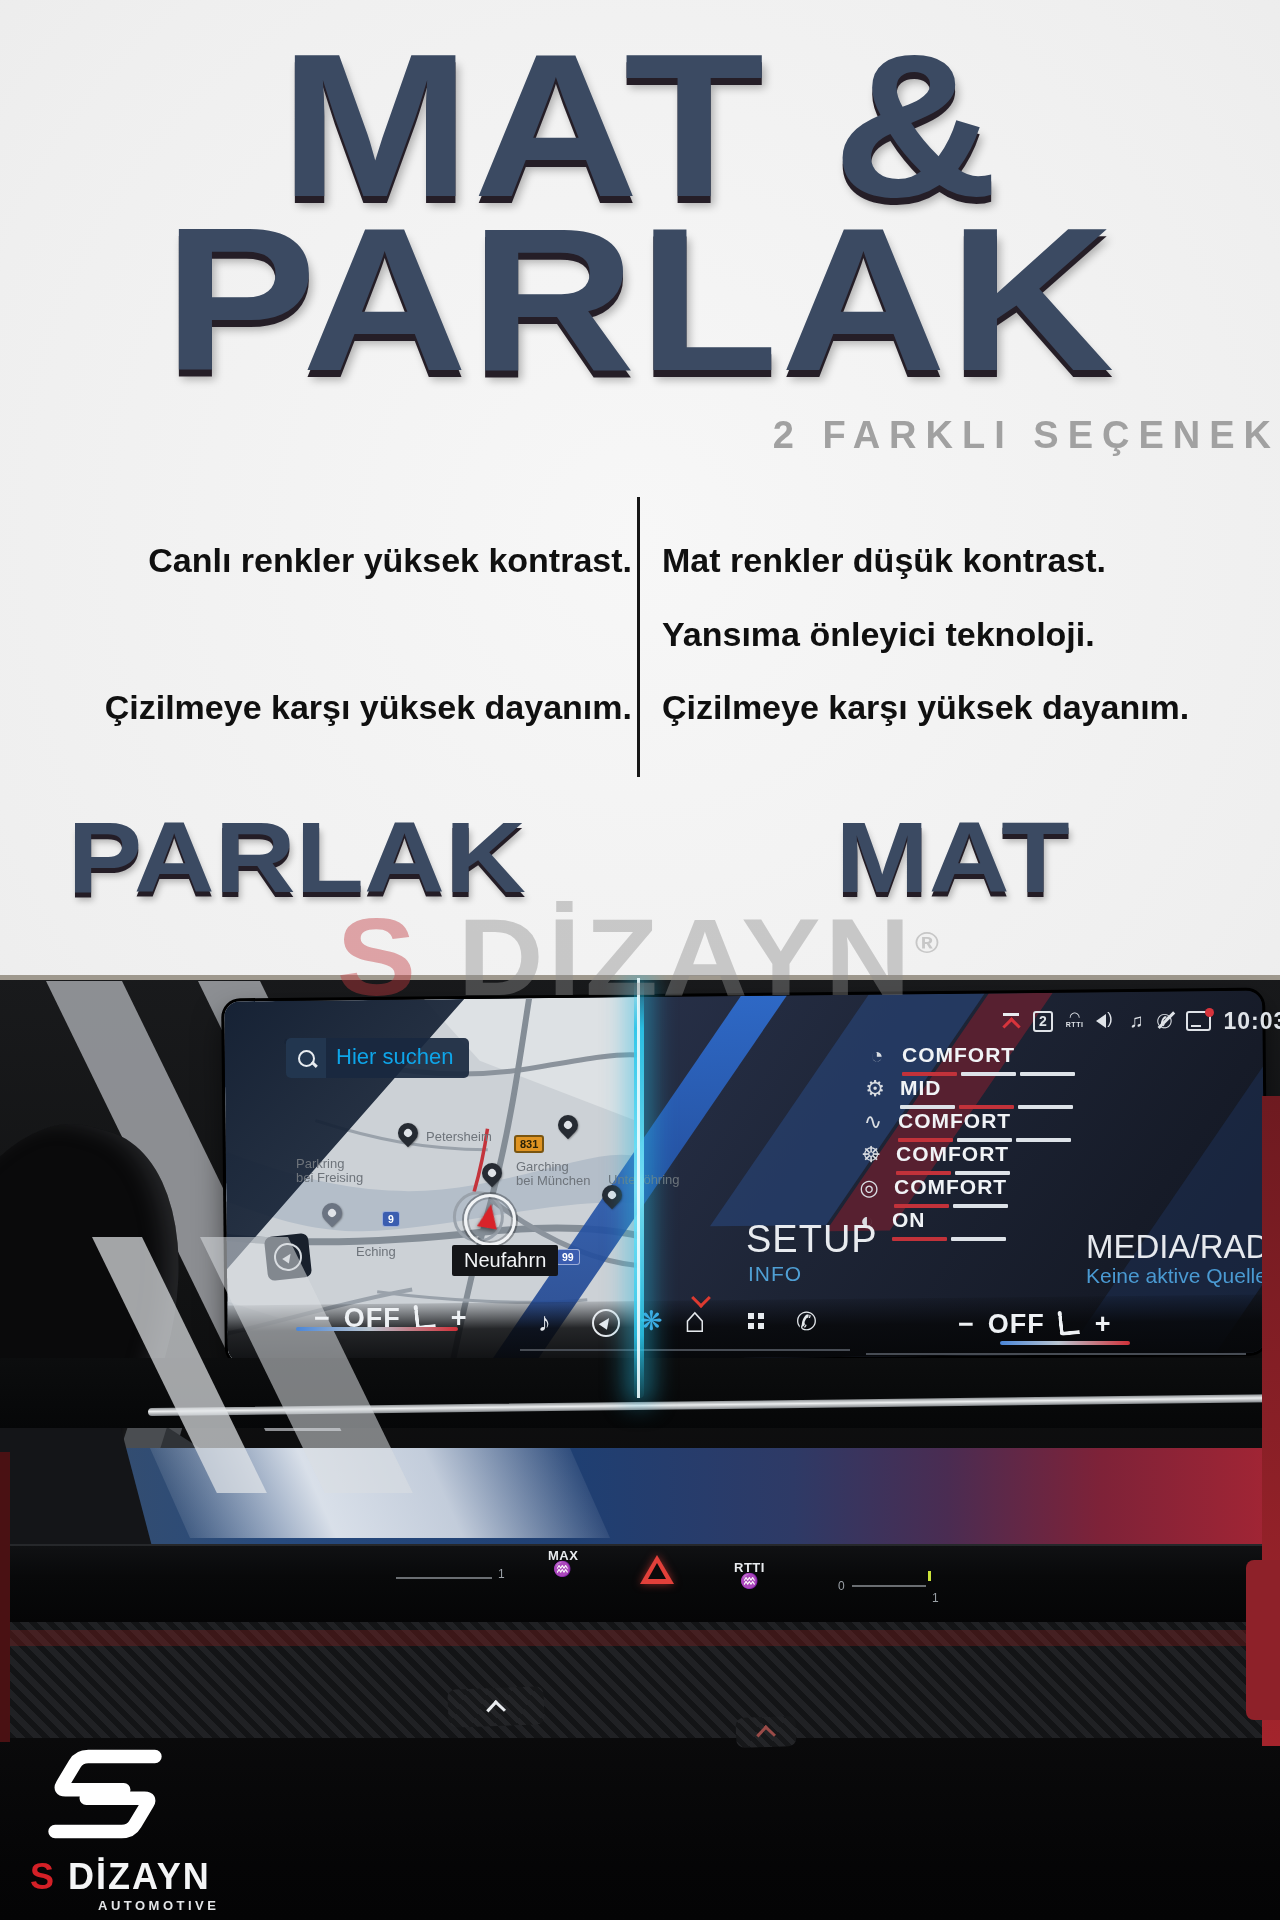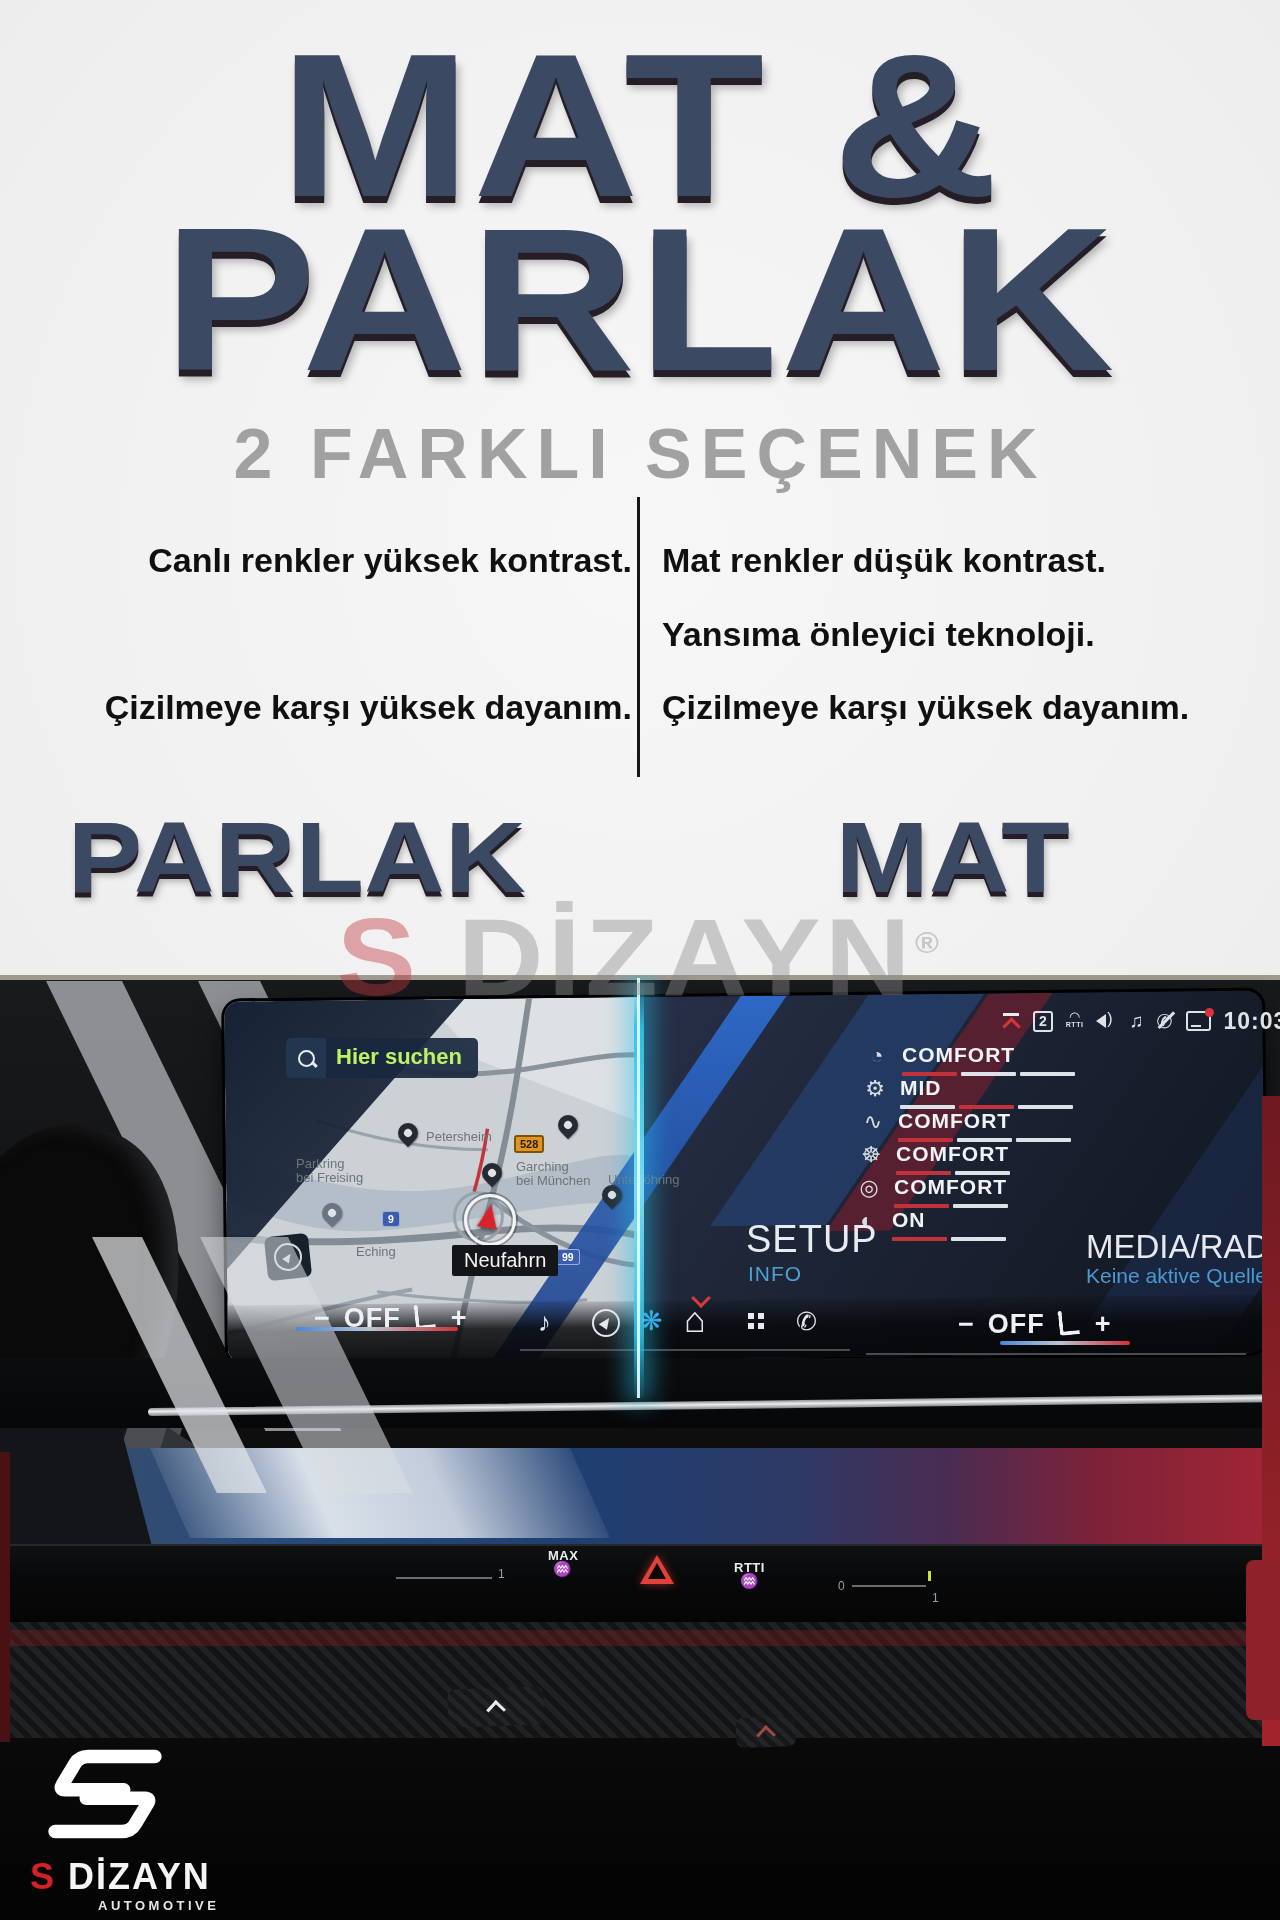--- a/index.html
+++ b/index.html
@@ -4,22 +4,22 @@
 <style>
   html,body{margin:0;padding:0;background:#888;}
   .poster{position:relative;width:1280px;height:1920px;margin:0 auto;overflow:hidden;
     font-family:"Liberation Sans",sans-serif;
     background:radial-gradient(ellipse 120% 80% at 50% 28%, #f7f7f7 0%, #efefef 45%, #e2e2e2 100%);}
   
   .title{position:absolute;left:0;width:1280px;text-align:center;color:#3b4a62;font-weight:bold;
     font-size:205px;line-height:.85;letter-spacing:2px;transform:scaleX(1.12);
     text-shadow:0 7px 0 #251e27, 3px 10px 8px rgba(0,0,0,.28);}
   .title1{top:38px;} .title2{top:212px;}
-  .subtitle{position:absolute;top:414px;left:0;width:1280px;text-align:center;color:#a1a1a1;
-    font-weight:bold;font-size:70px;letter-spacing:9px;}
+  .subtitle{position:absolute;top:414px;left:0;width:1280px;text-align:right;color:#a1a1a1;
+    font-weight:bold;font-size:38px;letter-spacing:9px;}
   
   .cmp{position:absolute;font-weight:bold;font-size:34px;color:#101010;white-space:nowrap;}
   .cmp.l{right:648px;text-align:right;}
   .cmp.r{left:662px;text-align:left;}
   .cmp-divider{position:absolute;left:637px;top:497px;width:3px;height:280px;background:#161616;}
   .optlabel{position:absolute;color:#3b4a62;font-weight:bold;font-size:100px;line-height:.9;
     transform:scaleX(1.12);text-shadow:0 5px 0 #241d26,2px 8px 6px rgba(0,0,0,.25);}
   
   .watermark{position:absolute;top:893px;left:0;width:1280px;text-align:center;font-weight:bold;
     font-size:110px;letter-spacing:4px;opacity:.42;z-index:9;transform:scaleX(1.08);}
@@ -63,21 +63,21 @@
   .divider::after{content:"";position:absolute;left:3px;top:0;width:3px;height:100%;background:rgba(235,252,255,.9);}
   
   .streak{position:absolute;transform:skewX(26deg);transform-origin:top left;z-index:6;}
   .streak1{left:92px;top:262px;width:50px;height:256px;background:rgba(228,231,233,.7);}
   .streak2{left:200px;top:262px;width:88px;height:256px;background:rgba(219,223,226,.55);}
   
   .searchbox{position:absolute;left:286px;top:63px;height:40px;display:flex;align-items:center;z-index:5;}
   .mag{width:40px;height:40px;background:#22364f;border-radius:5px 0 0 5px;display:flex;align-items:center;justify-content:center;}
   .mag-glyph{position:relative;width:13px;height:13px;border:2.5px solid #e8ecf0;border-radius:50%;}
   .mag-glyph::after{content:"";position:absolute;left:11px;top:11px;width:7px;height:2.5px;background:#e8ecf0;transform:rotate(45deg);}
-  .search-label{background:rgba(25,40,63,.92);color:#bef264;font-size:22px;padding:6px 16px 8px 10px;border-radius:0 5px 5px 0;font-weight:bold;}
+  .search-label{background:rgba(25,40,63,.92);color:#0ea5e9;font-size:22px;padding:6px 16px 8px 10px;border-radius:0 5px 5px 0;}
   .town{position:absolute;color:#6e747b;font-size:13px;line-height:14px;z-index:4;white-space:nowrap;}
   .badge-or{position:absolute;background:#e09422;border:2px solid #7a5510;color:#2a2208;font-size:11px;font-weight:bold;
     padding:1px 4px;border-radius:3px;z-index:4;}
   .badge-bl{position:absolute;background:#3b5db0;border:1px solid rgba(255,255,255,.5);color:#fff;font-size:10.5px;
     font-weight:bold;padding:1px 5px;border-radius:3px;z-index:4;}
   .pin{position:absolute;width:20px;height:20px;background:#262b33;border-radius:50% 50% 50% 0;
     transform:rotate(-45deg);z-index:4;box-shadow:0 1px 2px rgba(0,0,0,.4);}
   .pin::after{content:"";position:absolute;left:6px;top:6px;width:8px;height:8px;border-radius:50%;background:#dfe3e8;}
   .pin.epin{background:#6b7482;}
   .navring{position:absolute;left:464px;top:219px;width:46px;height:46px;border:3.5px solid #f2f4f6;border-radius:50%;z-index:4;
@@ -256,21 +256,21 @@
       <span class="mag">
           <span class="mag-glyph"></span>
         </span>
       <span class="search-label">Hier suchen</span>
     </div>
     <div class="town" style="left:426px;top:155px">Petersheim</div>
     <div class="town" style="left:296px;top:182px"><span>Parkring</span><br><span>bei Freising</span></div>
     <div class="town" style="left:516px;top:185px"><span>Garching</span><br><span>bei München</span></div>
     <div class="town" style="left:608px;top:198px">Unterföhring</div>
     <div class="town" style="left:356px;top:270px">Eching</div>
-    <div class="badge-or" style="left:514px;top:160px">528</div>
+    <div class="badge-or" style="left:514px;top:160px">831</div>
     <div class="badge-bl" style="left:382px;top:236px">9</div>
     <div class="badge-bl" style="left:556px;top:274px">99</div>
     <div class="pin" style="left:398px;top:148px"></div>
     <div class="pin" style="left:558px;top:140px"></div>
     <div class="pin" style="left:482px;top:188px"></div>
     <div class="pin" style="left:602px;top:210px"></div>
     <div class="pin epin" style="left:322px;top:228px"></div>
     <div class="navring"></div>
     <div class="navarrow"></div>
     <div class="poibox">Neufahrn</div>

